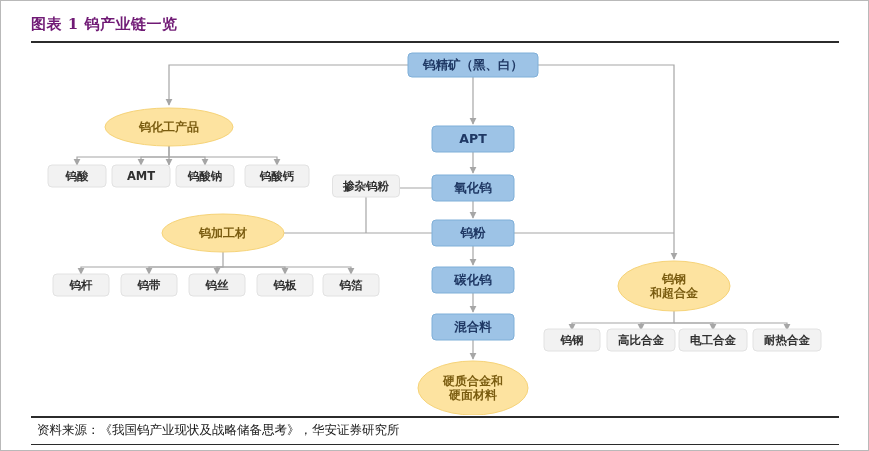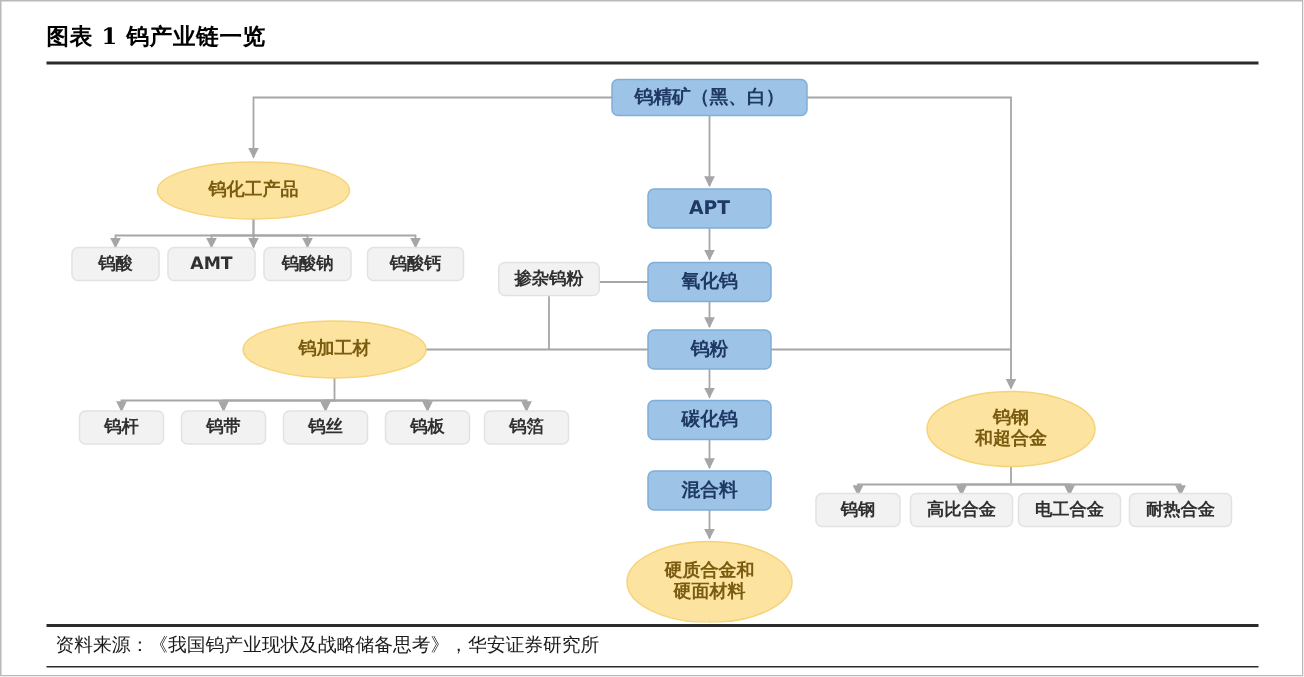--- a/index.html
+++ b/index.html
@@ -12,21 +12,21 @@
   #frame{
     position:relative;
     width:869px;height:451px;
     box-sizing:border-box;
     border:1px solid #b9b9b9;
     background:#fff;
   }
   .hdr{
     position:absolute;left:30px;top:14px;width:808px;
     font-family:"DejaVu Serif","Liberation Serif",serif;
-    font-weight:bold;font-size:15px;color:#000000;
+    font-weight:bold;font-size:15px;color:#701a75;
     letter-spacing:.5px;
     padding-bottom:5px;
   }
   .rule-top{
     position:absolute;left:30px;top:40px;width:808px;height:2px;
     background:#2b2b2b;
   }
   .rule-bottom{
     position:absolute;left:30px;top:415px;width:808px;height:2px;
     background:#2b2b2b;

